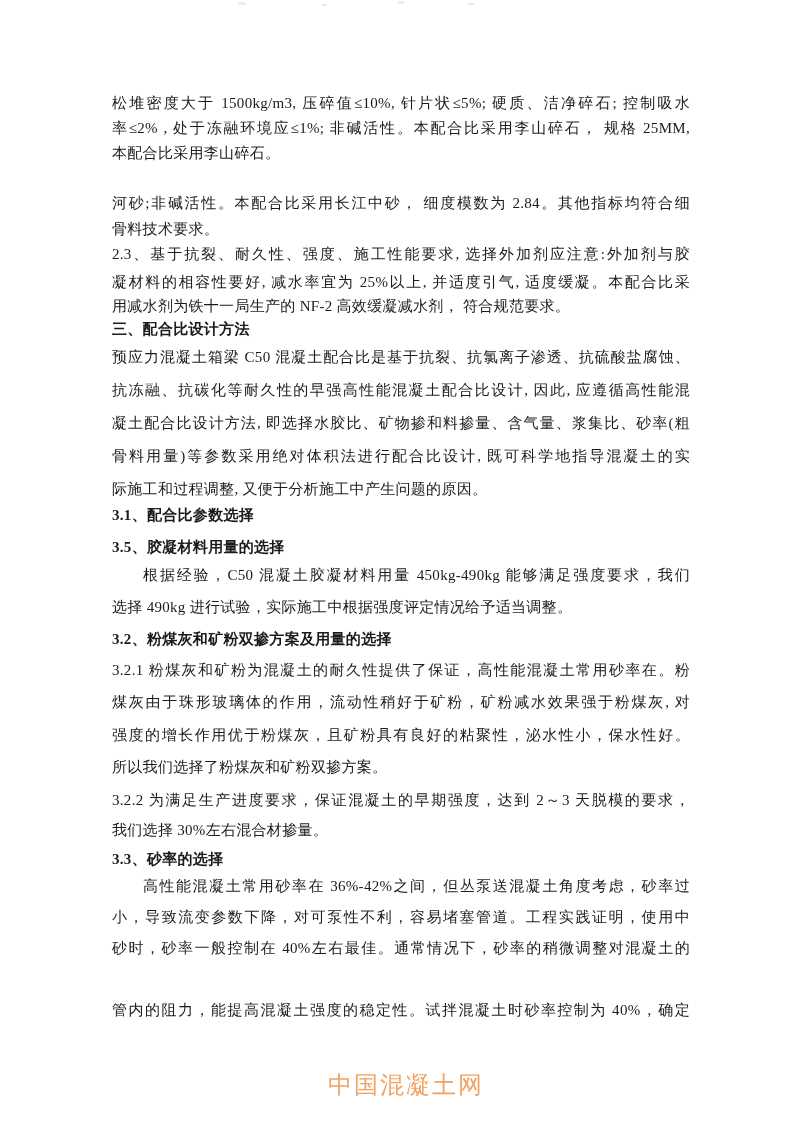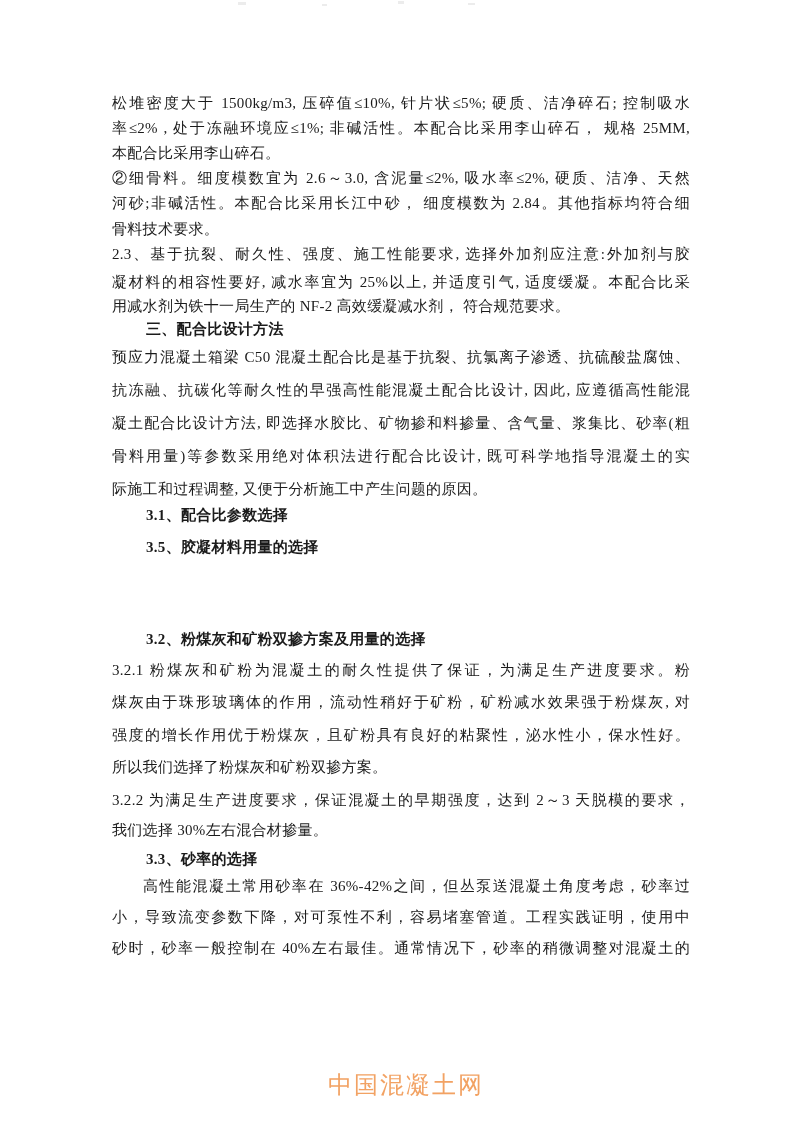--- a/index.html
+++ b/index.html
@@ -19,21 +19,21 @@
     line-height: 22px;
     font-size: 15px;
     font-weight: 500;
     color: #1b1b1b;
     letter-spacing: 0.3px;
     white-space: normal;
   }
   .j { text-align: justify; text-align-last: justify; }
   .l { text-align: left; }
   .ind { padding-left: 31px; width: 547px; }
-  .heading { font-weight: 600; margin-left: 34px; }
+  .heading { font-weight: 600; }
   .watermark {
     position: absolute;
     left: 0; right: 0;
     top: 1070px;
     height: 30px;
     line-height: 30px;
     text-align: center;
     text-indent: 12px;
     font-size: 24px;
     font-weight: 500;
@@ -49,51 +49,53 @@
 
   <div class="speck" style="left:238px;top:2px;width:8px;height:3px;"></div>
   <div class="speck" style="left:322px;top:4px;width:5px;height:2px;"></div>
   <div class="speck" style="left:398px;top:1px;width:6px;height:3px;"></div>
   <div class="speck" style="left:468px;top:3px;width:7px;height:2px;"></div>
 
   <div class="ln j" style="top:92px">松堆密度大于 1500kg/m3, 压碎值≤10%, 针片状≤5%; 硬质、洁净碎石; 控制吸水</div>
   <div class="ln j" style="top:117px">率≤2% , 处于冻融环境应≤1%; 非碱活性。本配合比采用李山碎石， 规格 25MM,</div>
   <div class="ln l" style="top:142px">本配合比采用李山碎石。</div>
 
-  <div class="ln j" style="top:167px">②细骨料。细度模数宜为 2.6～3.0, 含泥量≤2%, 吸水率≤2%, 硬质、洁净、天然</div>
   <div class="ln j" style="top:192px">河砂;非碱活性。本配合比采用长江中砂， 细度模数为 2.84。其他指标均符合细</div>
   <div class="ln l" style="top:218px">骨料技术要求。</div>
 
   <div class="ln j" style="top:243px">2.3、基于抗裂、耐久性、强度、施工性能要求, 选择外加剂应注意:外加剂与胶</div>
   <div class="ln j" style="top:271px">凝材料的相容性要好, 减水率宜为 25%以上, 并适度引气, 适度缓凝。本配合比采</div>
   <div class="ln l" style="top:295px">用减水剂为铁十一局生产的 NF-2 高效缓凝减水剂， 符合规范要求。</div>
 
   <div class="ln l heading" style="top:318px">三、配合比设计方法</div>
 
   <div class="ln j" style="top:346px">预应力混凝土箱梁 C50 混凝土配合比是基于抗裂、抗氯离子渗透、抗硫酸盐腐蚀、</div>
   <div class="ln j" style="top:412px">凝土配合比设计方法, 即选择水胶比、矿物掺和料掺量、含气量、浆集比、砂率(粗</div>
   <div class="ln j" style="top:379px">抗冻融、抗碳化等耐久性的早强高性能混凝土配合比设计, 因此, 应遵循高性能混</div>
   <div class="ln j" style="top:445px">骨料用量)等参数采用绝对体积法进行配合比设计, 既可科学地指导混凝土的实</div>
   <div class="ln l" style="top:478px">际施工和过程调整, 又便于分析施工中产生问题的原因。</div>
 
   <div class="ln l heading" style="top:504px">3.1、配合比参数选择</div>
   <div class="ln l heading" style="top:536px">3.5、胶凝材料用量的选择</div>
 
+  <div class="ln j ind" style="top:564px">根据经验，C50 混凝土胶凝材料用量 450kg-490kg 能够满足强度要求，我们</div>
+  <div class="ln l" style="top:596px">选择 490kg 进行试验，实际施工中根据强度评定情况给予适当调整。</div>
 
   <div class="ln l heading" style="top:628px">3.2、粉煤灰和矿粉双掺方案及用量的选择</div>
 
-  <div class="ln j" style="top:659px">3.2.1 粉煤灰和矿粉为混凝土的耐久性提供了保证，为满足生产进度要求。粉</div>
+  <div class="ln j" style="top:659px">3.2.1 粉煤灰和矿粉为混凝土的耐久性提供了保证，高性能混凝土常用砂率在。粉</div>
   <div class="ln j" style="top:724px">强度的增长作用优于粉煤灰，且矿粉具有良好的粘聚性，泌水性小，保水性好。</div>
   <div class="ln j" style="top:691px">煤灰由于珠形玻璃体的作用，流动性稍好于矿粉，矿粉减水效果强于粉煤灰, 对</div>
   <div class="ln l" style="top:756px">所以我们选择了粉煤灰和矿粉双掺方案。</div>
 
   <div class="ln j" style="top:789px">3.2.2 为满足生产进度要求，保证混凝土的早期强度，达到 2～3 天脱模的要求，</div>
   <div class="ln l" style="top:819px">我们选择 30%左右混合材掺量。</div>
 
   <div class="ln l heading" style="top:848px">3.3、砂率的选择</div>
 
   <div class="ln j ind" style="top:875px">高性能混凝土常用砂率在 36%-42%之间，但丛泵送混凝土角度考虑，砂率过</div>
   <div class="ln j" style="top:906px">小，导致流变参数下降，对可泵性不利，容易堵塞管道。工程实践证明，使用中</div>
   <div class="ln j" style="top:937px">砂时，砂率一般控制在 40%左右最佳。通常情况下，砂率的稍微调整对混凝土的</div>
+  <div class="ln j" style="top:999px">管内的阻力，能提高混凝土强度的稳定性。试拌混凝土时砂率控制为 40%，确定</div>
 
   <div class="watermark">中国混凝土网</div>
 
 </div>
 
 </body></html>

